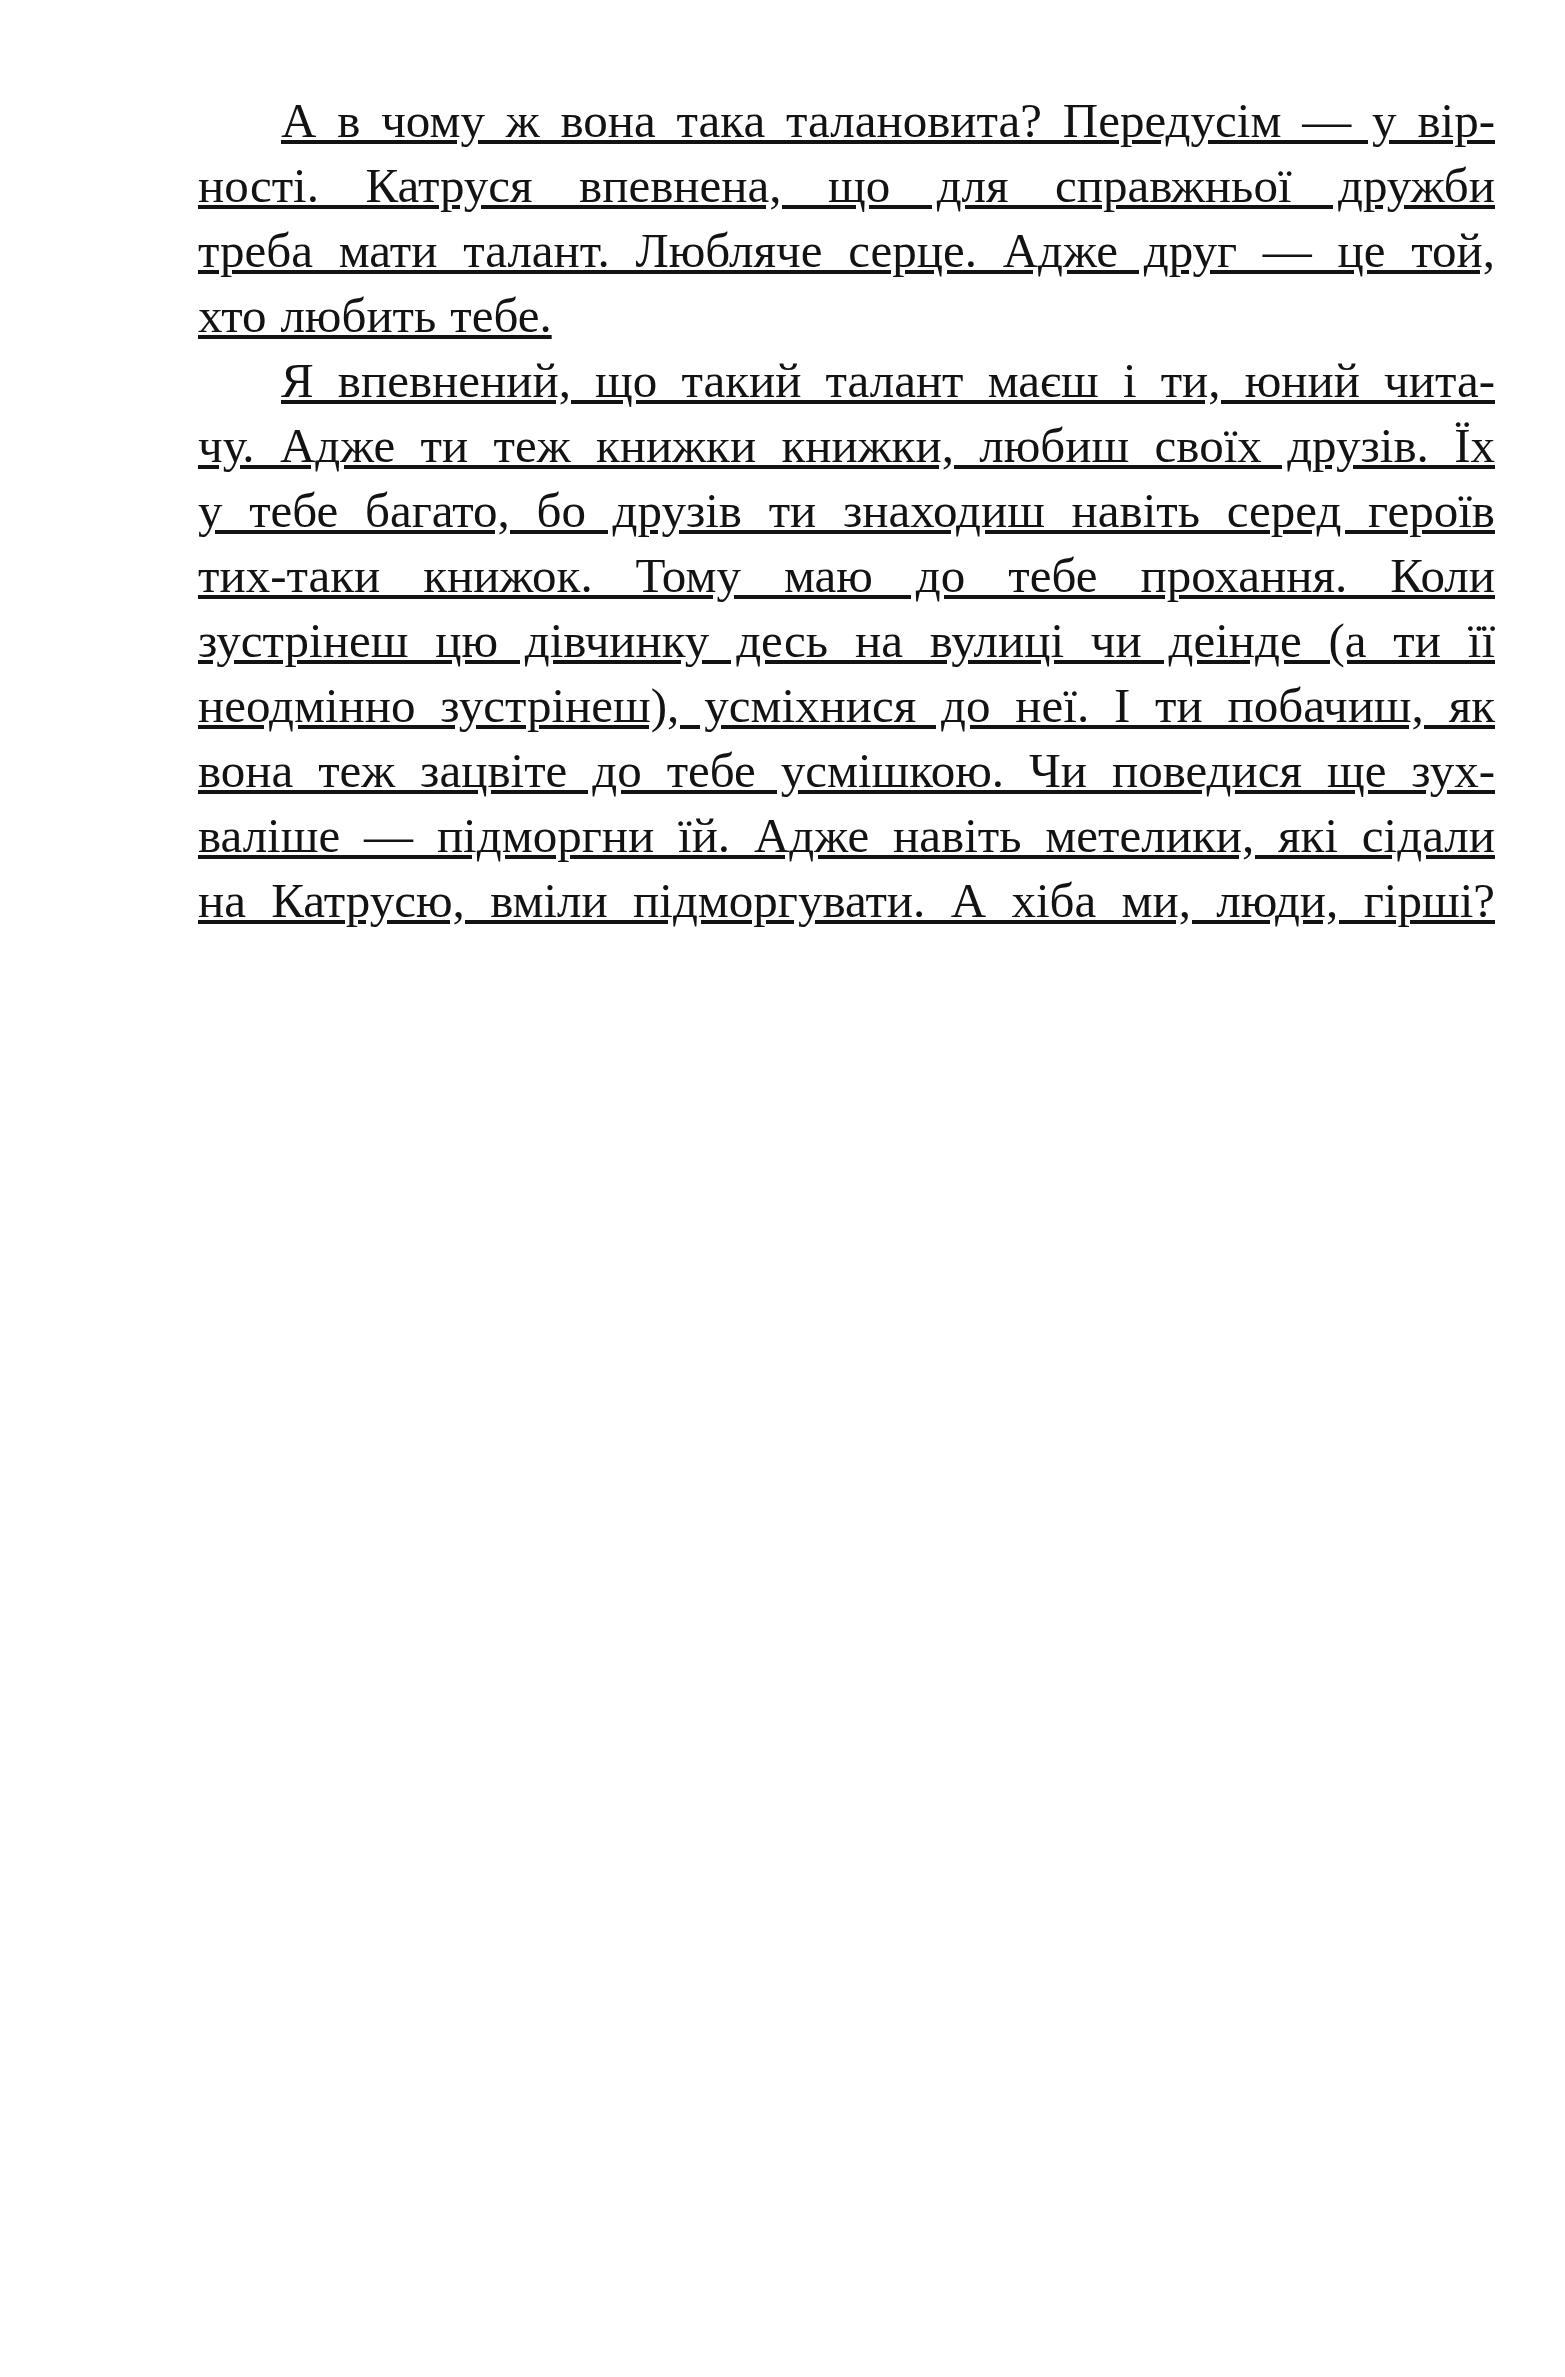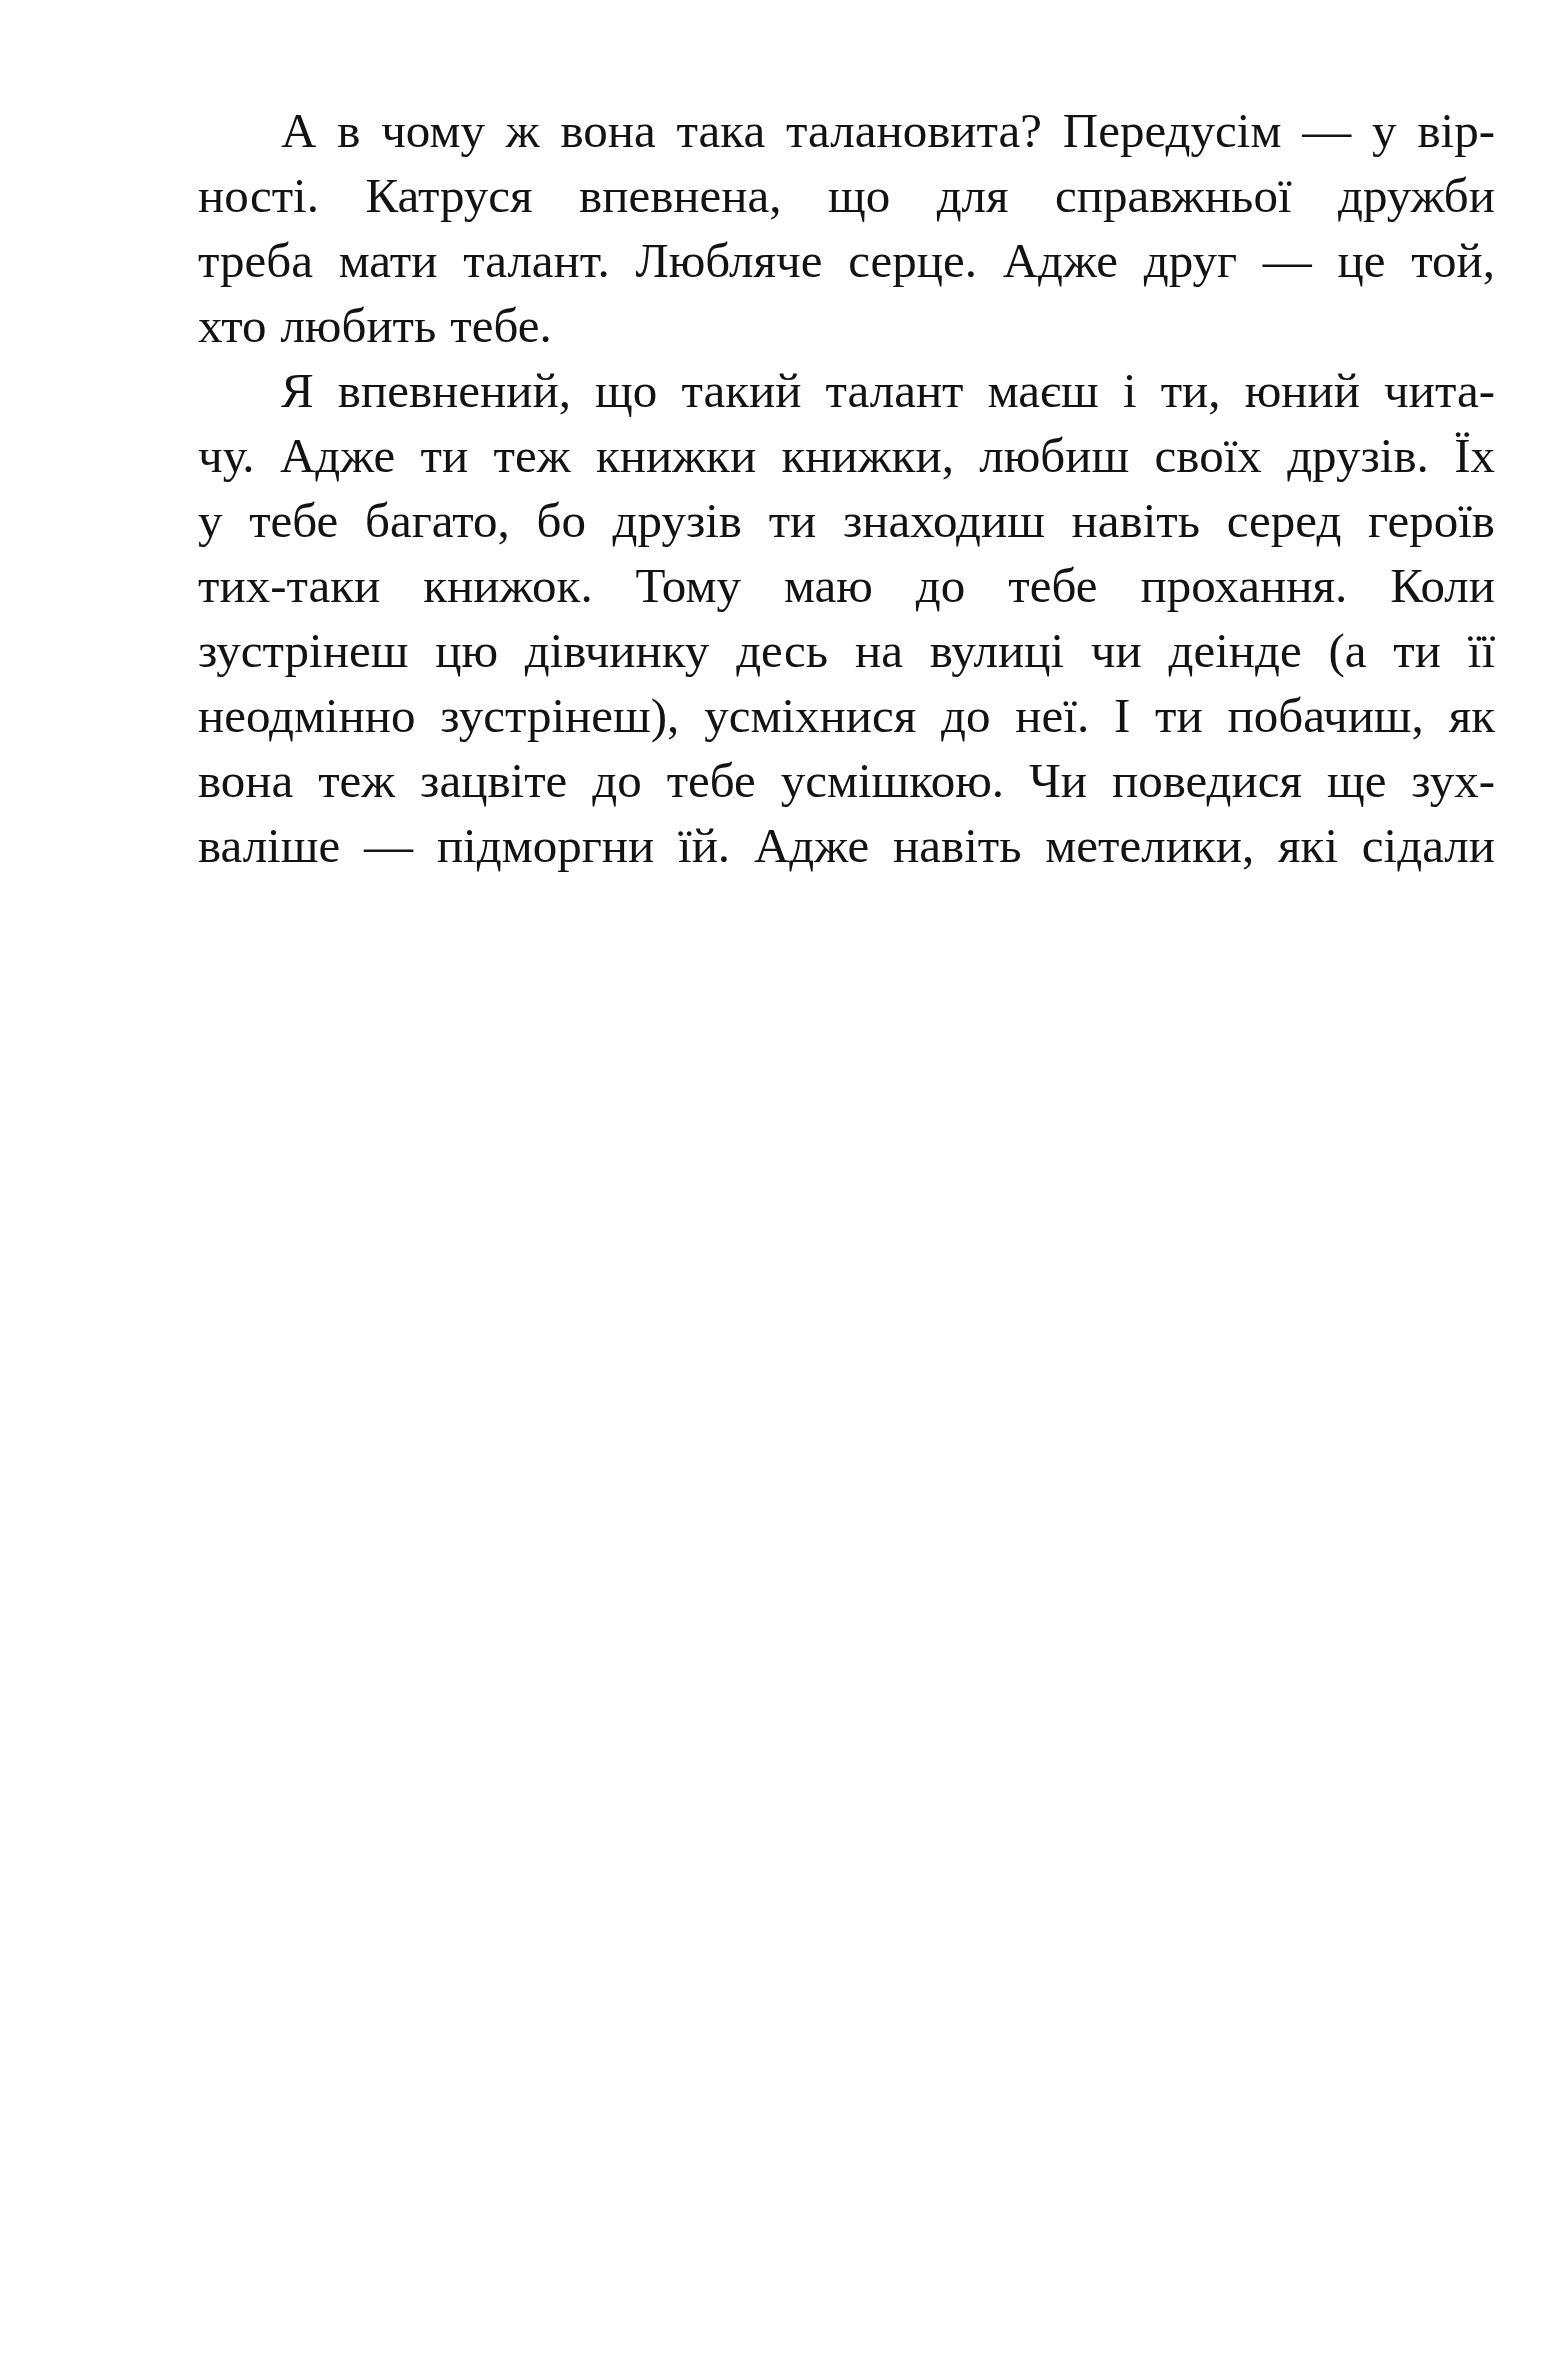--- a/index.html
+++ b/index.html
@@ -15,25 +15,26 @@
     color: #131313;
     overflow: hidden;
   }
   .page {
     position: absolute;
     inset: 0;
   }
   .text-block {
     position: absolute;
     left: 198px;
-    top: 98px;
+    top: 88px;
     width: 1297px;
     font-size: 49px;
     line-height: 65px;
     font-weight: 500;
+    text-decoration: underline;
   }
   .line {
     height: 65px;
     text-align: justify;
     text-align-last: justify;
     word-spacing: 1.6px;
   }
   .line.first {
     text-indent: 83px;
   }
@@ -60,15 +61,16 @@
     <div class="line">треба мати талант. Любляче серце. Адже друг — це той,</div>
     <div class="line end">хто любить тебе.</div>
     <div class="line first">Я впевнений, що такий талант маєш і ти, юний чита-</div>
     <div class="line">чу. Адже ти теж книжки книжки, любиш своїх друзів. Їх</div>
     <div class="line">у тебе багато, бо друзів ти знаходиш навіть серед героїв</div>
     <div class="line">тих-таки книжок. Тому маю до тебе прохання. Коли</div>
     <div class="line">зустрінеш цю дівчинку десь на вулиці чи деінде (а ти її</div>
     <div class="line">неодмінно зустрінеш), усміхнися до неї. І ти побачиш, як</div>
     <div class="line">вона теж зацвіте до тебе усмішкою. Чи поведися ще зух-</div>
     <div class="line">валіше — підморгни їй. Адже навіть метелики, які сідали</div>
+    <div class="line">на Катрусю, вміли підморгувати. А хіба ми, люди, гірші?</div>
   </div>
 </div>
 
 
 </body></html>

